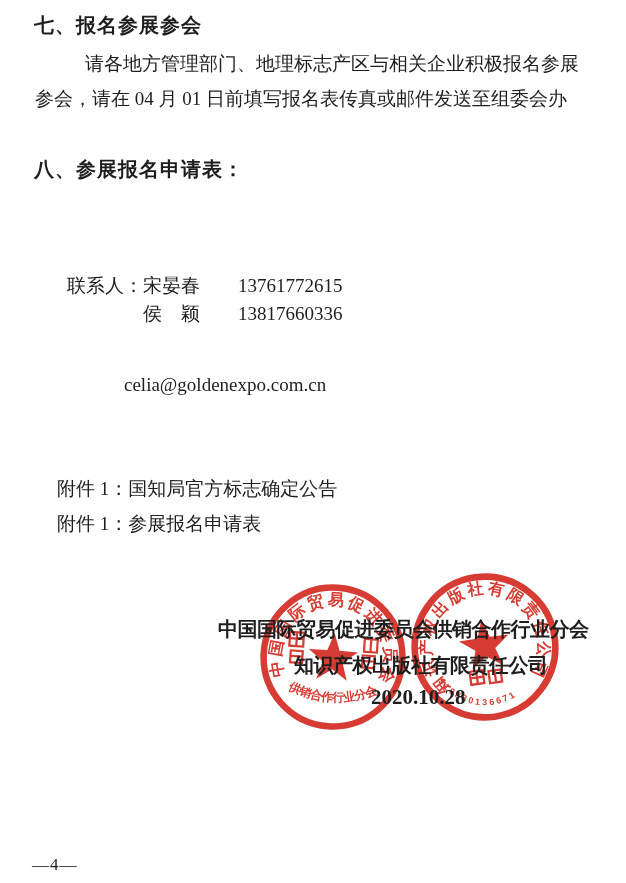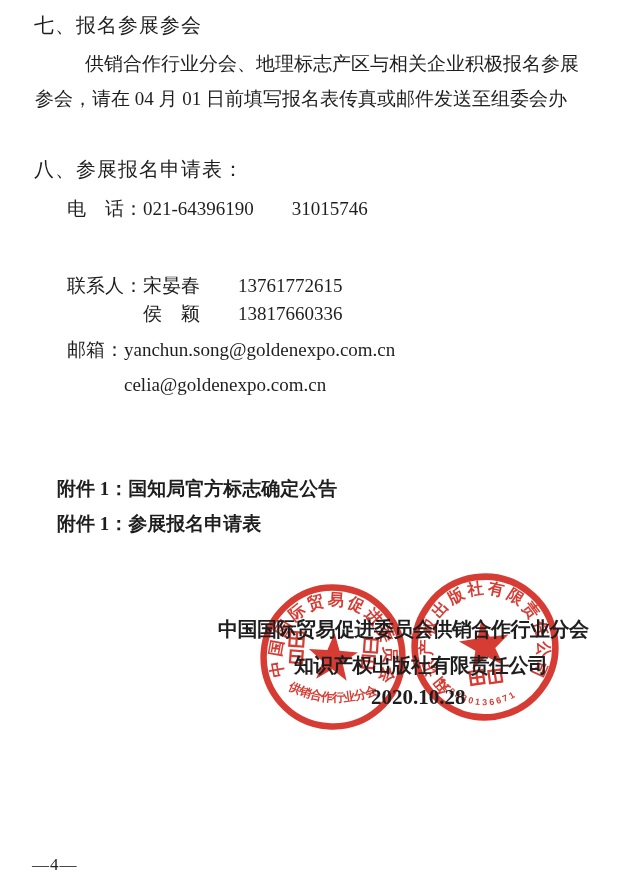--- a/index.html
+++ b/index.html
@@ -6,46 +6,44 @@
   html,body { background:#ffffff; }
   .page {
     position:relative;
     width:626px; height:883px;
     background:#ffffff;
     overflow:hidden;
     font-family:"Liberation Serif", serif;
     color:#1e1e1e;
   }
   .abs { position:absolute; white-space:pre; }
-  .h   { font-weight:normal; font-size:20px; letter-spacing:1px; }
+  .h   { font-weight:bold; font-size:20px; letter-spacing:1px; }
   .body-line { font-size:19px; }
   .contact-line { font-size:19px; }
-  .attach-line { font-size:19px;font-weight:bold; }
+  .attach-line { font-size:19px; }
   .sig-line { font-size:20px; letter-spacing:-0.5px; font-weight:600; z-index:3;text-align:center; }
   .date-line { font-size:21px; font-weight:600; z-index:3; }
   .pagenum { font-size:17px; letter-spacing:1px; }
   .stamp { position:absolute; z-index:1; }
   .stamp svg text { font-family:"Liberation Sans", sans-serif; font-weight:bold; }
 </style>
 </head>
 <body>
 
 <div class="page">
 
   <div class="abs h" style="left:34px; top:12px;">七、报名参展参会</div>
 
-  <div class="abs body-line" style="left:85px; top:51px;">供销合作行业分会、地理标志产区与相关企业积极报名参展</div>
+  <div class="abs body-line" style="left:85px; top:51px;">请各地方管理部门、地理标志产区与相关企业积极报名参展</div>
   <div class="abs body-line" style="left:35px; top:86px;text-align:center;">参会，请在 04 月 01 日前填写报名表传真或邮件发送至组委会办</div>
 
   <div class="abs h" style="left:34px; top:156px;">八、参展报名申请表：</div>
 
-  <div class="abs contact-line" style="left:67px; top:196px;">电　话：021-64396190　　31015746</div>
   <div class="abs contact-line" style="left:67px; top:273px;">联系人：宋晏春　　13761772615</div>
   <div class="abs contact-line" style="left:67px; top:301px;">　　　　侯　颖　　13817660336</div>
-  <div class="abs contact-line" style="left:67px; top:337px;">邮箱：yanchun.song@goldenexpo.com.cn</div>
   <div class="abs contact-line" style="left:67px; top:372px;">　　　celia@goldenexpo.com.cn</div>
 
   <div class="abs attach-line" style="left:57px; top:476px;">附件 1：国知局官方标志确定公告</div>
   <div class="abs attach-line" style="left:57px; top:511px;">附件 1：参展报名申请表</div>
 
   <div class="stamp" style="left:259px; top:583px;">
     <svg width="148" height="148" viewBox="0 0 160 160">
       <defs>
         <path id="lring" d="M 29.3,103.7 A 56,56 0 1 1 130.7,103.7" fill="none"></path>
         <path id="lbot" d="M 34,118 Q 80,138 126,118" fill="none"></path>

